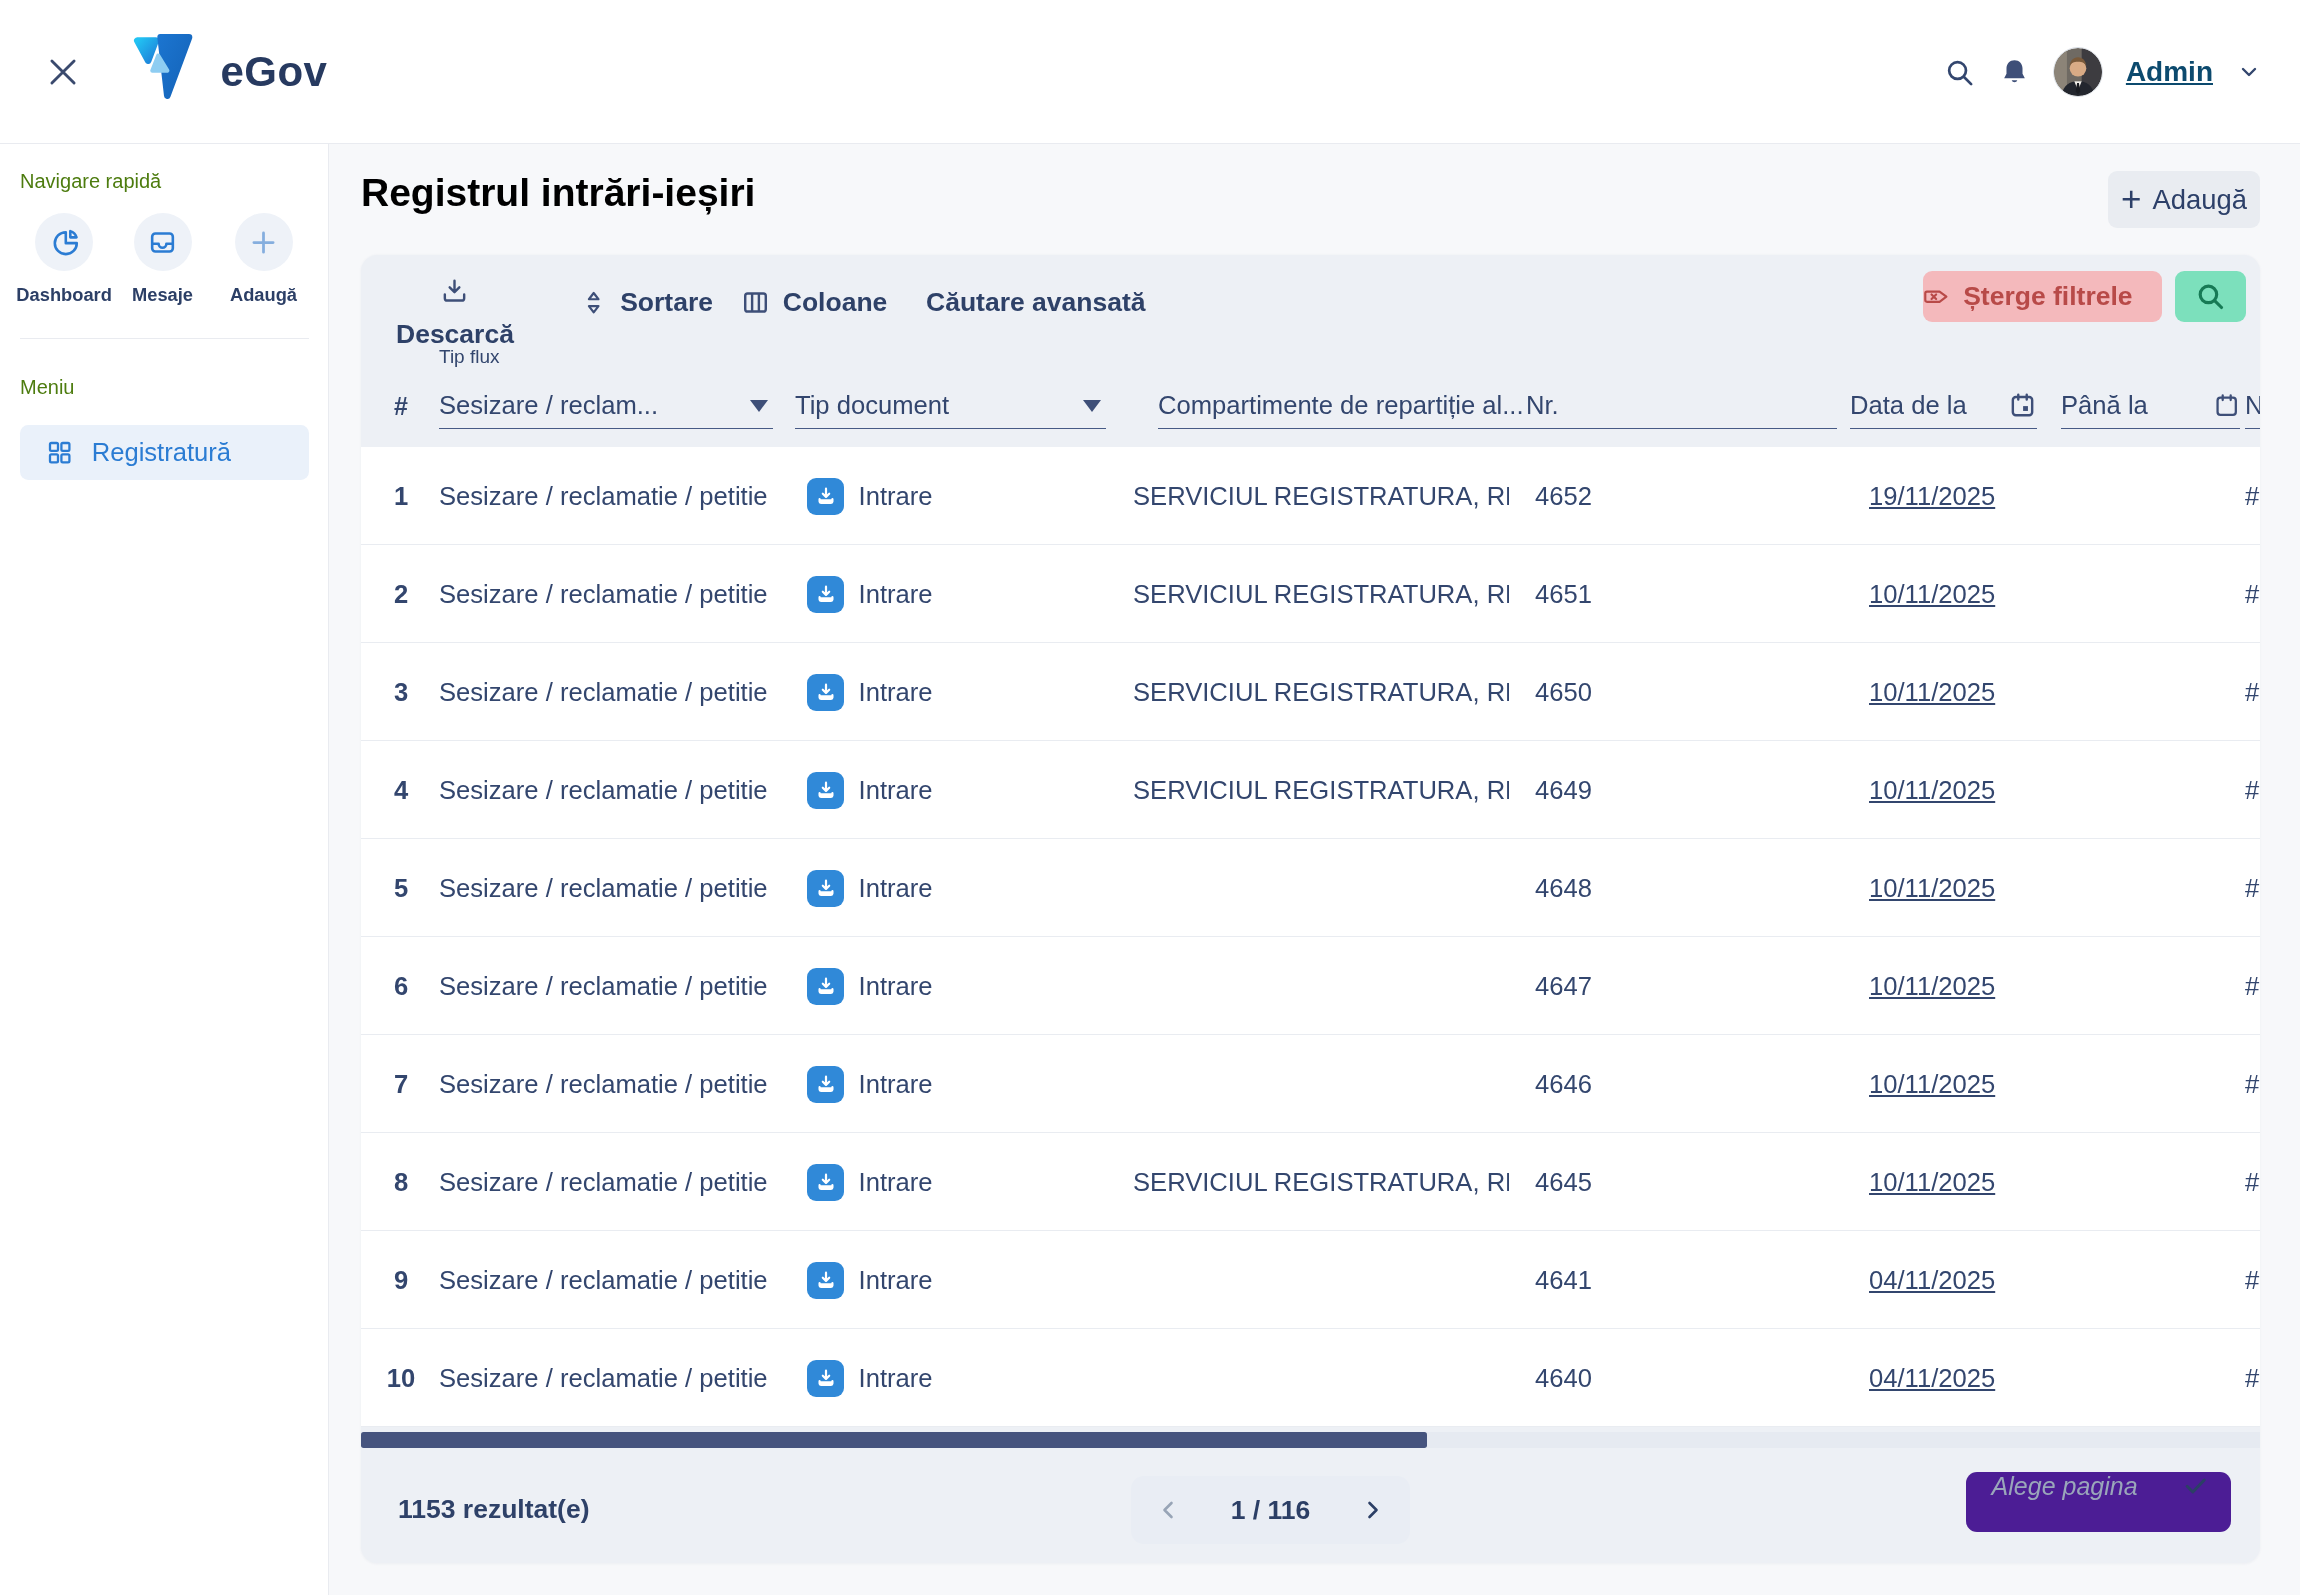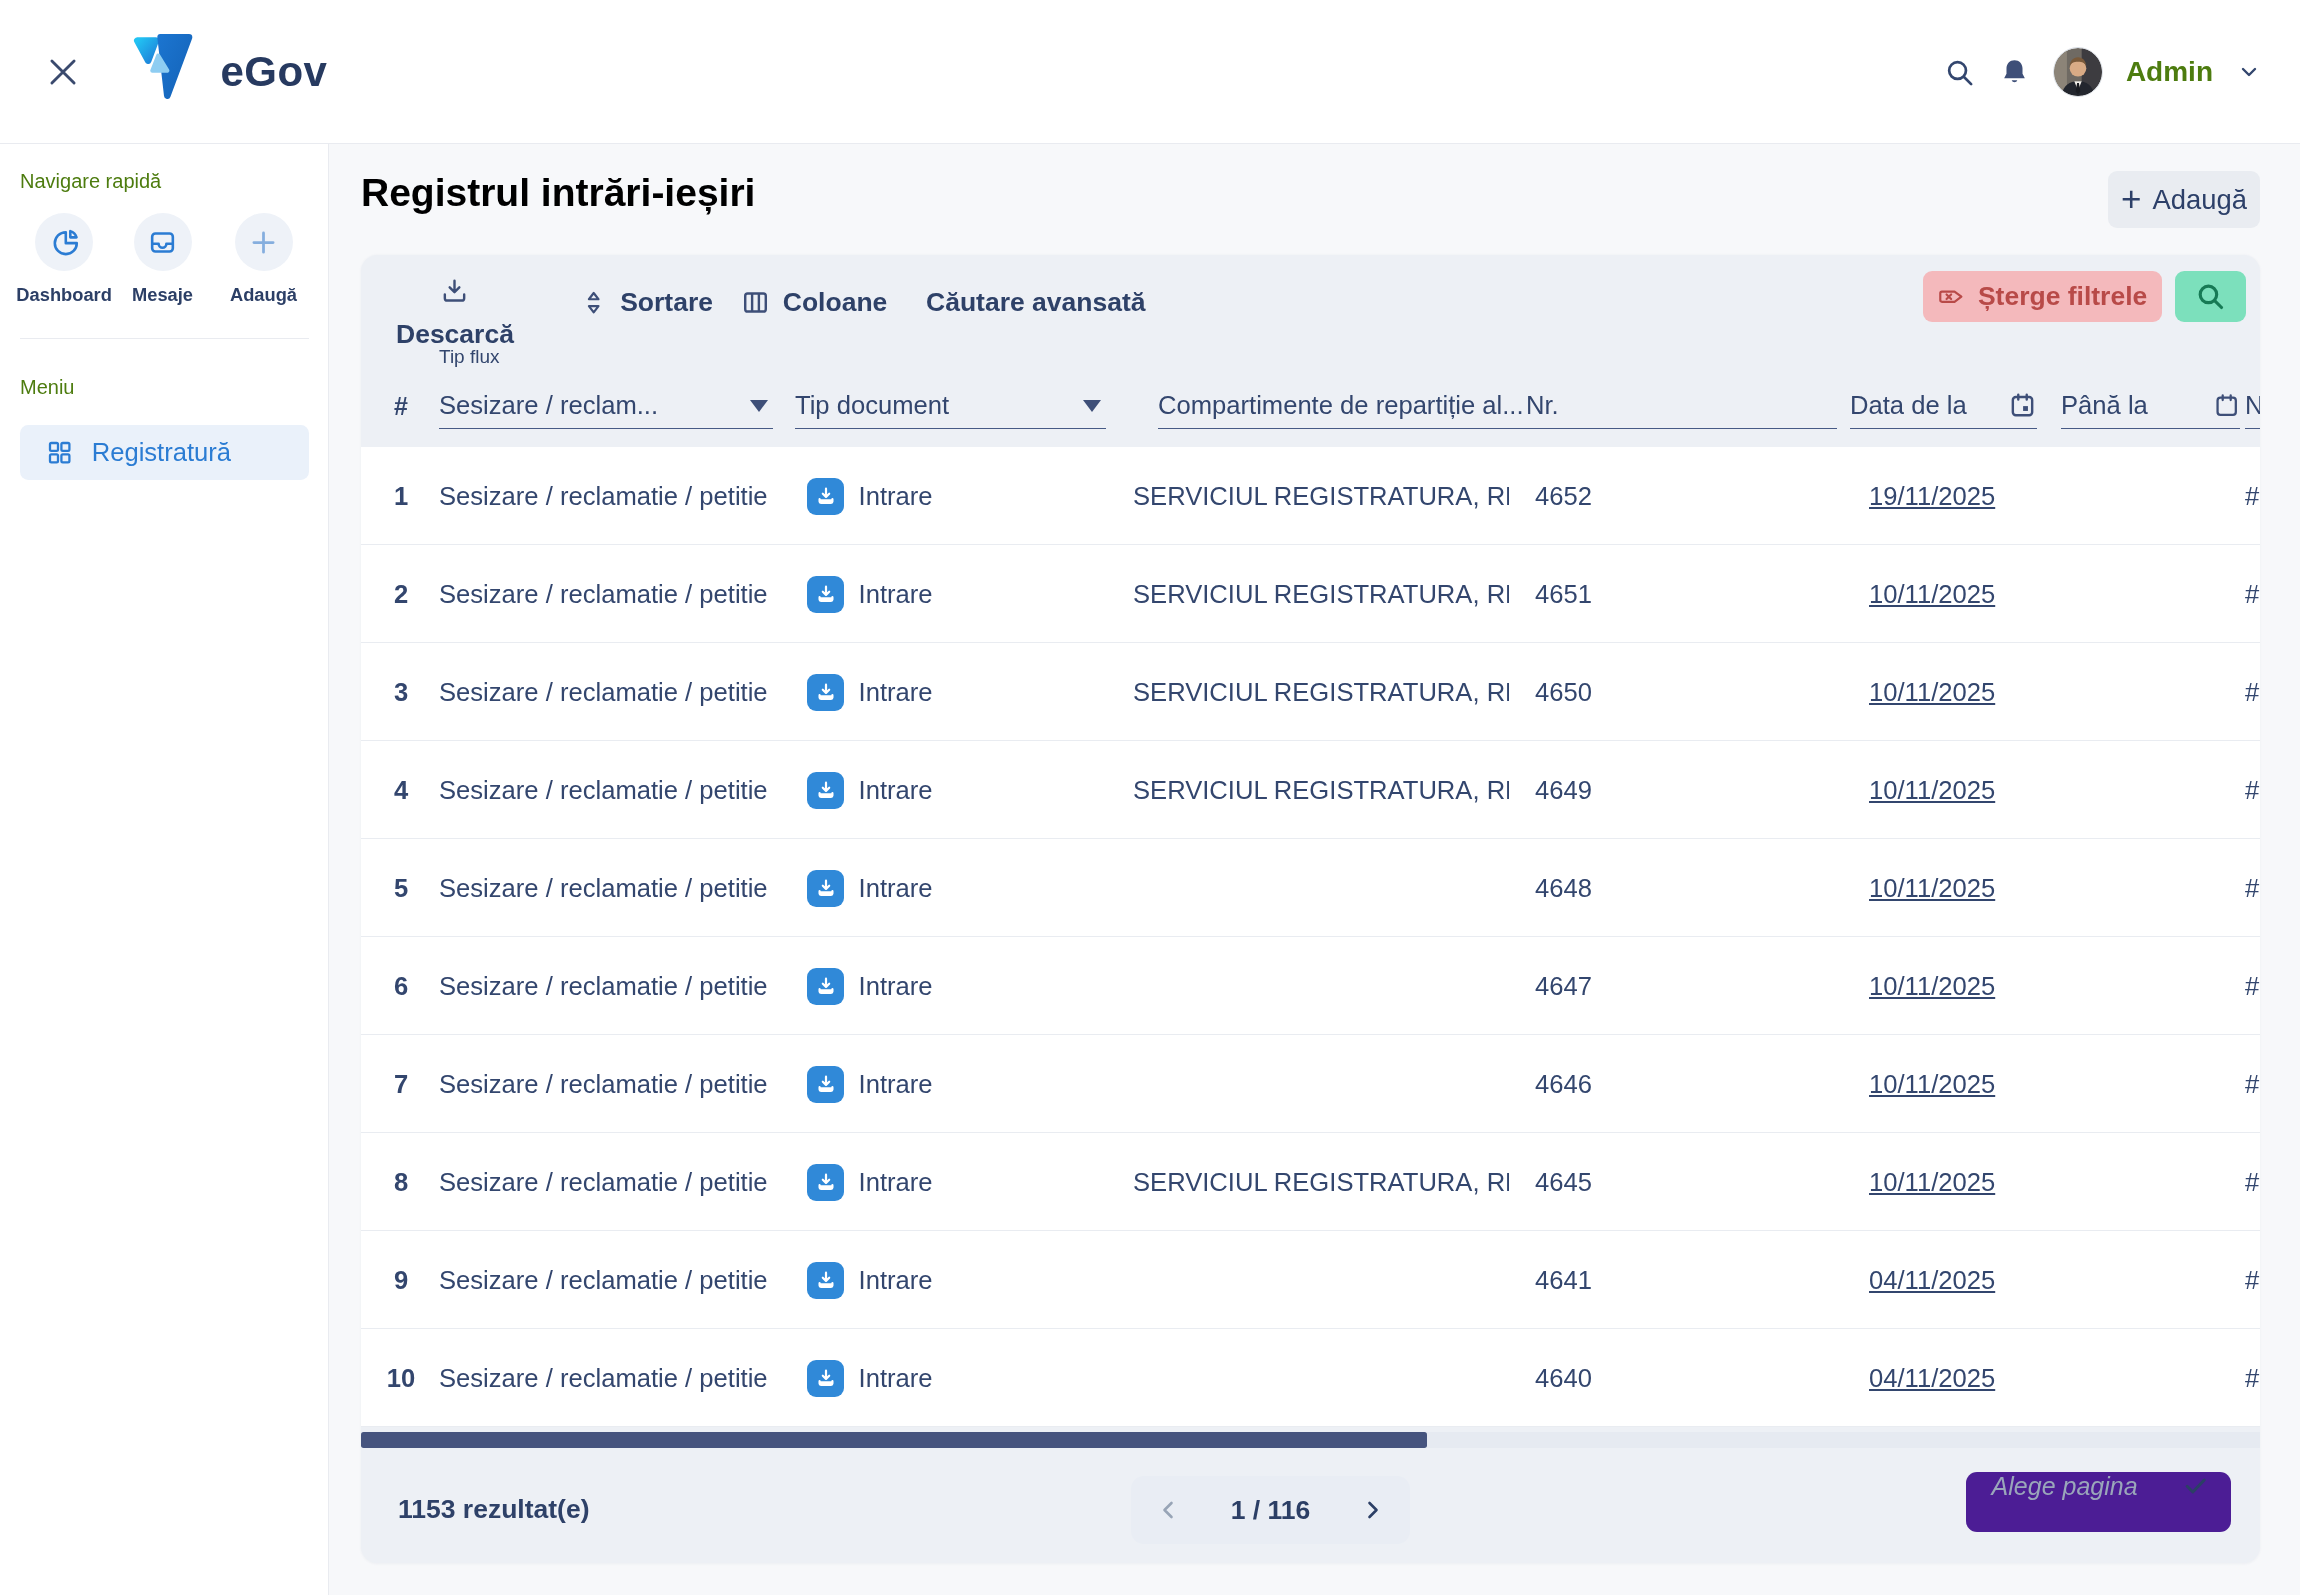--- a/index.html
+++ b/index.html
@@ -6,21 +6,21 @@
   html,body { width:2301px; height:1595px; overflow:hidden; background:#f7f8fa;
     font-family:"Liberation Sans", sans-serif; color:#31446b; }
 
   
   #topbar { position:absolute; left:0; top:0; width:2301px; height:144px; background:#ffffff;
     border-bottom:0.9px solid #e9ebf0; z-index:5; }
   #close-btn { position:absolute; left:44px; top:53px; width:38px; height:38px; cursor:pointer; }
   #logo { position:absolute; left:124px; top:29px; display:flex; align-items:center; gap:16.4px; }
   #logo-text { font-size:42px; font-weight:700; color:#273a60; letter-spacing:0.5px;margin-top:6px; }
   #top-right { position:absolute; right:40px; top:0; height:144px; display:flex; align-items:center; gap:24px; }
-  #admin-name { font-size:28px; font-weight:700; color:#4d7c0f; }
+  #admin-name { font-size:28px; font-weight:700; color:#0c4a6e;text-decoration:underline; }
   .avatar { width:48px; height:48px; border-radius:50%; overflow:hidden; box-shadow:0 0 0 0.9px #d8dde4; }
 
   
   #sidebar { position:absolute; left:0; top:144px; width:329px; height:1451px; background:#ffffff;
     border-right:0.9px solid #e9ebf0; }
   .side-label { position:absolute; left:20px; font-size:20px; color:#4d7c0f; }
   .quick-btn { position:absolute; top:69px; width:99px; display:flex; flex-direction:column; align-items:center; cursor:pointer; }
   .quick-circle { width:58px; height:58px; border-radius:50%; background:#eef2f8; display:flex; align-items:center; justify-content:center; }
   .quick-label { margin-top:12.8px; font-size:18.3px; font-weight:700; color:#2c3f66; }
   #side-divider { position:absolute; left:20px; top:194px; width:289px; height:0.9px; background:#e9ebf0; }
@@ -37,21 +37,21 @@
   #add-btn .lbl { font-size:27.4px; font-weight:500; color:#2d4069; }
 
   
   #panel { position:absolute; left:32px; top:111px; width:1899px; height:1308px; background:#edf0f5;
     border-radius:16.4px; overflow:hidden; box-shadow:0 0.9px 2.7px rgba(40,60,100,0.05); }
 
   .tool { position:absolute; top:22px; height:51px; display:flex; align-items:center; gap:12.8px; cursor:pointer; }
   .tool span { font-size:26.5px; font-weight:600; color:#2e4168; }
   #tool-download { left:35px;flex-direction:column; }  #tool-sort { left:219px; }  #tool-columns { left:380px; }  #tool-advsearch { left:565px; }
   #clear-filters { position:absolute; left:1562px; top:16.4px; width:239px; height:51px; border-radius:9.1px;
-    background:#f4b9bc; display:flex; align-items:center; justify-content:center; gap:12.8px; cursor:pointer; }
+    background:#f4b9bc; display:flex; align-items:center; justify-content:flex-start; gap:12.8px; cursor:pointer; }
   #clear-filters span { font-size:26.5px; font-weight:600; color:#b84a48; }
   #search-btn { position:absolute; left:1814px; top:16.4px; width:71px; height:51px; border-radius:9.1px;
     background:#7ce0bc; display:flex; align-items:center; justify-content:center; cursor:pointer; }
 
   
   .fcol { position:absolute; top:128px; height:46px; border-bottom:1.8px solid #475a85;
     display:flex; align-items:center; justify-content:space-between; font-size:25.6px; color:#33466e; }
   #fcol-hash { position:absolute; left:20px; top:128px; width:40px; height:46px; display:flex;
     align-items:center; justify-content:center; font-size:25px; font-weight:700; color:#33466e; border-bottom:none; }
   #flux-label { position:absolute; left:78px; top:91px; font-size:19px; color:#33466e; }

